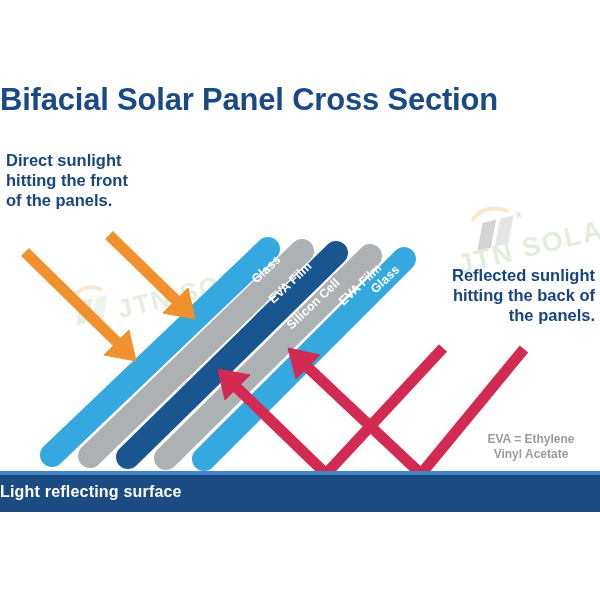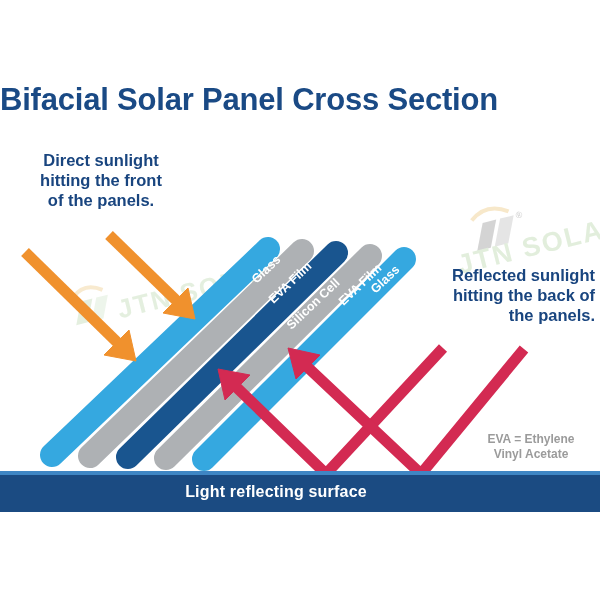--- a/index.html
+++ b/index.html
@@ -32,21 +32,21 @@
     width: 600px;
     font-size: 31px;
     font-weight: bold;
     color: #1a4a85;
     letter-spacing: -0.2px;
   }
   #left-caption {
     left: 6px;
     top: 150px;
     width: 190px;
-    text-align: center;
+    text-align: left;
     font-size: 16.5px;
     font-weight: bold;
     line-height: 20px;
     color: #19457f;
   }
   #right-caption {
     left: 405px;
     top: 265px;
     width: 190px;
     text-align: right;
@@ -62,21 +62,21 @@
     text-align: center;
     font-size: 12px;
     font-weight: bold;
     line-height: 15px;
     color: #9b9b9b;
   }
   #surface-label {
     left: 0;
     top: 483px;
     width: 552px;
-    text-align: center;
+    text-align: left;
     font-size: 16px;
     font-weight: bold;
     color: #ffffff;
     letter-spacing: 0.2px;
   }
   .layer-label {
     position: absolute;
     font-size: 12.5px;
     font-weight: bold;
     color: #ffffff;

